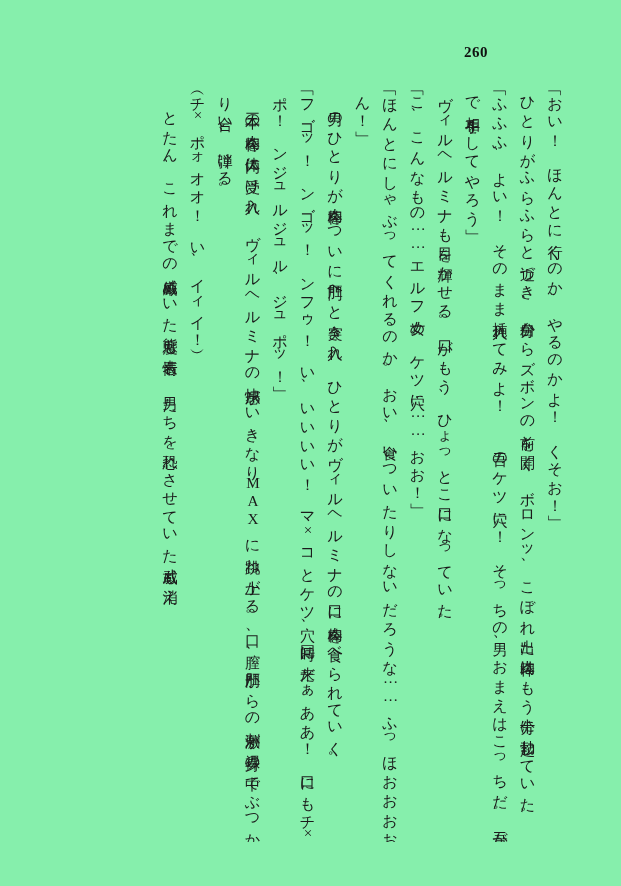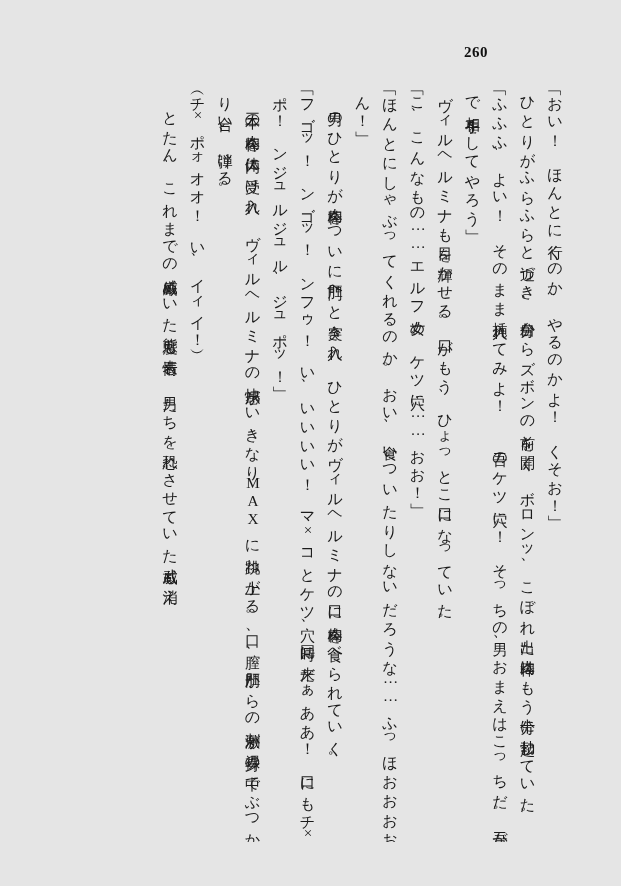--- a/index.html
+++ b/index.html
@@ -11,21 +11,21 @@
     width: 621px;
     height: 886px;
     overflow: hidden;
     font-family: "Liberation Serif", "DejaVu Serif", serif;
     color: #1a1a1a;
   }
   .page {
     position: relative;
     width: 621px;
     height: 886px;
-    background: #e5e5e5;
+    background: #86efac;
     box-sizing: border-box;
   }
   .page-number {
     position: absolute;
     top: 44px;
     right: 133px;
     font-size: 15px;
     font-weight: bold;
     letter-spacing: 0.5px;
     color: #111111;

